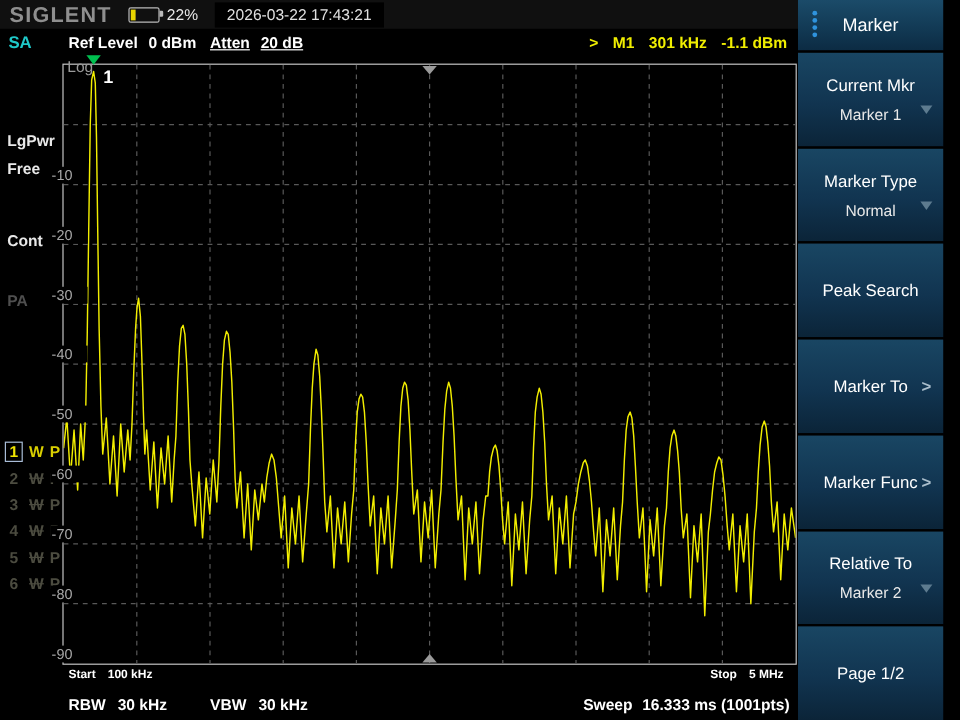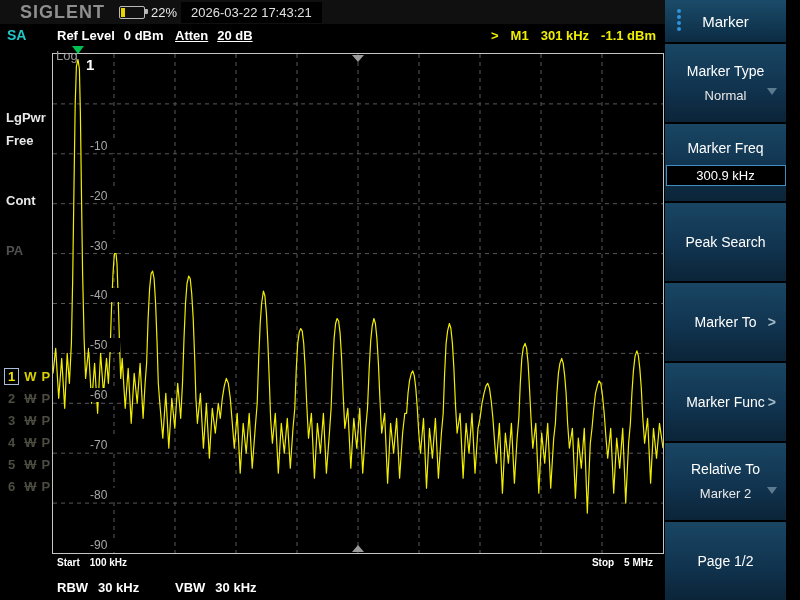--- a/index.html
+++ b/index.html
@@ -1,27 +1,27 @@
 <!DOCTYPE html>
 <html><head>
 <meta charset="utf-8">
 <style>
   html,body{margin:0;padding:0;background:#000;}
   body{width:800px;height:600px;position:relative;overflow:hidden;
        font-family:"Liberation Sans",sans-serif;-webkit-font-smoothing:antialiased;}
   
   .titlebar{position:absolute;left:0;top:0;width:665px;height:24px;background:#101010;
-            display:flex;align-items:center;padding-left:12px;}
+            display:flex;align-items:center;}
   .logo{color:#8f8f8f;font-weight:bold;font-size:18px;letter-spacing:1px;margin-left:8px;}
   .battery{position:relative;width:24px;height:11px;border:1px solid #b9b9b9;border-radius:2px;
            margin-left:14px;}
   .battery .nub{position:absolute;right:-4px;top:2px;width:3px;height:5px;background:#b9b9b9;border-radius:0 1px 1px 0;}
   .battery .fill{position:absolute;left:1px;top:1px;bottom:1px;width:4px;background:#e8d400;}
   .batt-text{color:#e8e8e8;font-size:13px;margin-left:6px;}
-  .datechip{background:#000;color:#e0e0e0;font-size:13px;padding:3px 10px;margin-left:4px;}
+  .datechip{background:#000;color:#e0e0e0;font-size:13px;padding:3px 10px;margin-left:14px;}
   
   .parambar{position:absolute;left:0;top:24px;width:665px;height:22px;color:#fff;font-size:13px;font-weight:bold;}
   .mode-label{position:absolute;left:7px;top:3px;color:#1fc8c8;font-size:14px;font-weight:bold;}
   .reflevel{position:absolute;left:57px;top:4px;display:flex;gap:9px;}
   .atten{position:absolute;left:175px;top:4px;display:flex;gap:9px;text-decoration:underline;}
   .mkr-readout{position:absolute;right:9px;top:4px;display:flex;gap:12px;color:#f0ee00;}
   
   .side-label{position:absolute;left:6px;color:#e8e8e8;font-size:13px;font-weight:bold;}
   .side-label.dim{color:#4f4f4f;}
   .trace-rows{position:absolute;left:4px;top:365px;}
@@ -30,21 +30,21 @@
   .trace-row.active .num{color:#f0e400;border:1px solid #a9bdd8;}
   .trace-row.active .wp{color:#d9cf00;}
   .trace-row.inactive{color:#4c4c40;}
   .trace-row.inactive .num{border:1px solid transparent;}
   .trace-row.inactive .w{text-decoration:line-through;}
   
   .graticule{position:absolute;left:52px;top:53px;width:610px;height:499px;border:1px solid #c4c4c4;
              background:#000;}
   .graticule svg{position:absolute;left:0;top:0;}
   .log-label{position:absolute;left:3px;top:-6px;color:#9a9a9a;font-size:13px;background:transparent;}
-  .ylab{position:absolute;left:-11px;width:30px;color:#a8a8a8;font-size:12px;background:#000;padding-left:1px;margin-left:47px;}
+  .ylab{position:absolute;left:-11px;width:30px;color:#a8a8a8;font-size:12px;background:#000;padding-left:1px;}
   .ctr-tri-top{position:absolute;left:299px;top:1px;width:0;height:0;
       border-left:6px solid transparent;border-right:6px solid transparent;border-top:7px solid #9a9a9a;}
   .ctr-tri-bot{position:absolute;left:299px;bottom:1px;width:0;height:0;
       border-left:6px solid transparent;border-right:6px solid transparent;border-bottom:7px solid #9a9a9a;}
   .mkr-tri{position:absolute;left:19px;top:-8px;width:0;height:0;
       border-left:6px solid transparent;border-right:6px solid transparent;border-top:8px solid #00c050;}
   .mkr-num{position:absolute;left:33px;top:2px;color:#fff;font-size:15px;font-weight:bold;}
   
   .footrow1{position:absolute;left:0;top:557px;width:665px;height:18px;color:#fff;font-size:10px;font-weight:bold;}
   .footrow2{position:absolute;left:0;top:580px;width:665px;height:18px;color:#fff;font-size:13px;font-weight:bold;}
@@ -194,46 +194,53 @@
 </div>
 <div class="footrow2">
   <div class="f-rbw">
     <span>RBW</span>
     <span>30 kHz</span>
   </div>
   <div class="f-vbw">
     <span>VBW</span>
     <span>30 kHz</span>
   </div>
+  <div class="f-sweep">
+    <span>Sweep</span>
+    <span>16.333 ms (1001pts)</span>
+  </div>
 </div>
 
 <div class="menu">
   <div class="menu-title">
     <div class="menu-dots">
       <span></span>
         <span></span>
         <span></span>
         <span></span>
     </div>
     <span>Marker</span>
   </div>
 
+  <div class="menu-item">
+    <div class="mi-label">Current Mkr</div>
+    <div class="mi-value">
+      <span>Marker 1</span>
+    </div>
+    <div class="mi-caret" style="top:44px"></div>
+  </div>
 
   <div class="menu-item">
     <div class="mi-label">Marker Type</div>
     <div class="mi-value">
       <span>Normal</span>
     </div>
     <div class="mi-caret" style="top:44px"></div>
   </div>
 
-  <div class="menu-item">
-    <div class="mi-label">Marker Freq</div>
-    <div class="mi-editbox">300.9 kHz</div>
-  </div>
 
   <div class="menu-item single">
     <div class="mi-label">Peak Search</div>
   </div>
 
   <div class="menu-item single">
     <div class="mi-label">Marker To</div>
     <div class="mi-chevron">&gt;</div>
   </div>
 

